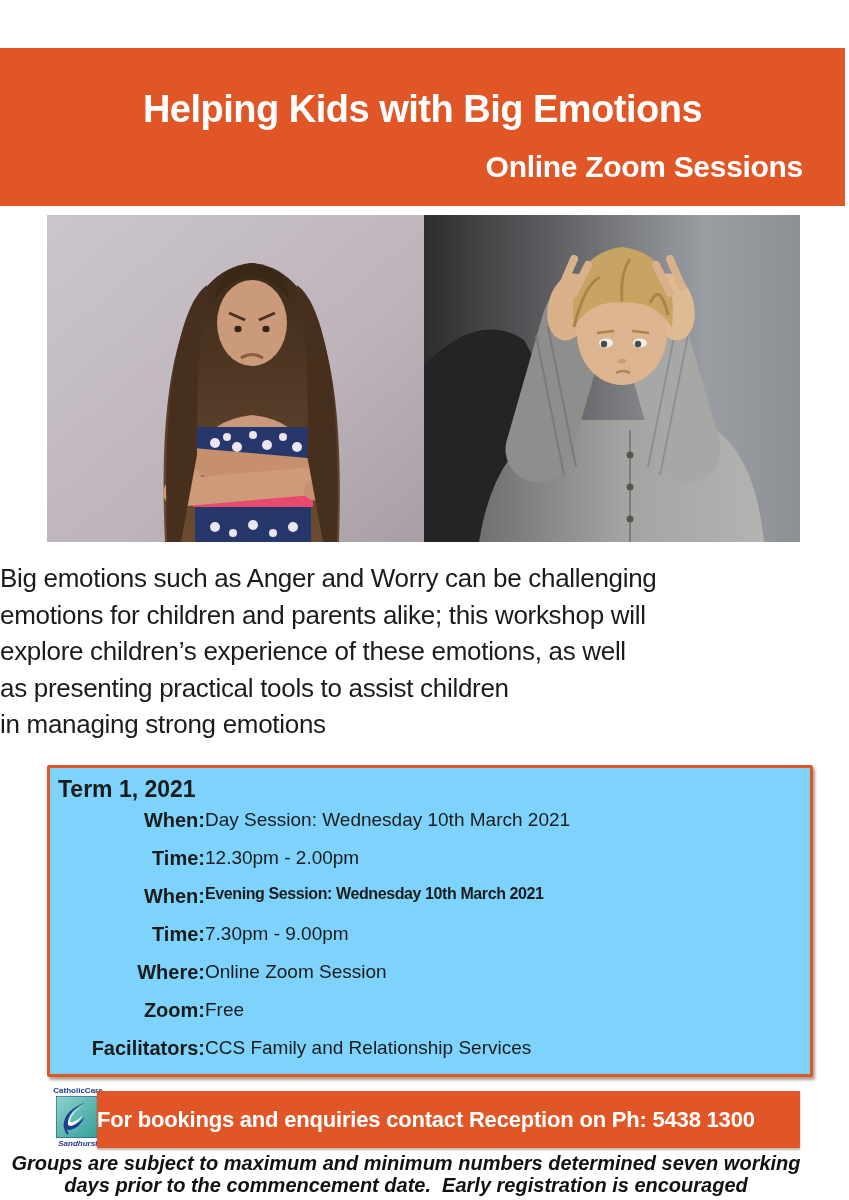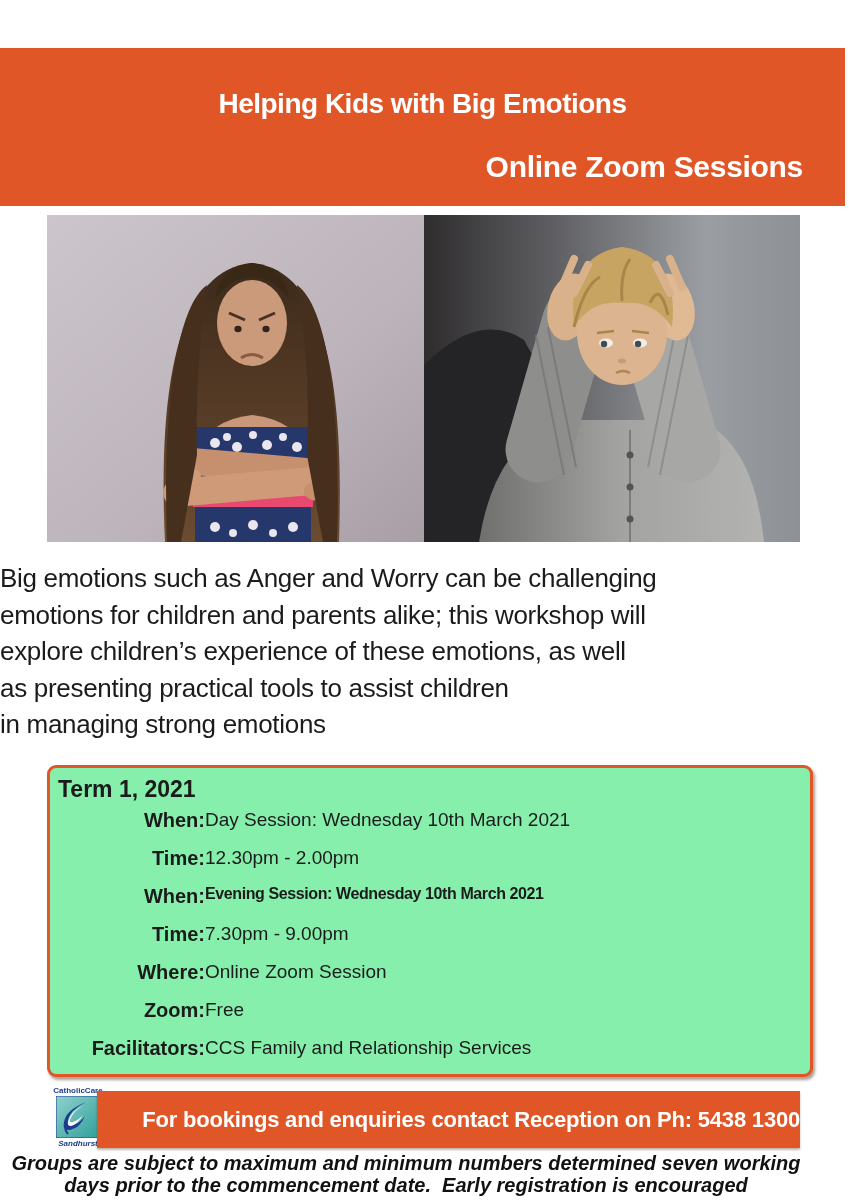--- a/index.html
+++ b/index.html
@@ -8,60 +8,60 @@
     background:#ffffff; overflow:hidden;
     font-family:"Liberation Sans", sans-serif; color:#1b1b1b;
   }
   
   .header-band {
     position:absolute; left:0; top:48px; width:845px; height:158px;
     background:#e05626;
   }
   .header-title {
     position:absolute; left:0; top:40px; width:100%;
-    text-align:center; color:#ffffff; font-size:28px; font-weight:bold;
+    text-align:center; color:#ffffff; font-size:38px; font-weight:bold;
     letter-spacing:-0.5px;
   }
   .header-subtitle {
     position:absolute; right:42px; top:102px;
     color:#ffffff; font-size:30px; font-weight:bold; letter-spacing:-0.3px;text-align:right;
   }
   
   .photo-row { position:absolute; left:47px; top:215px; width:753px; height:327px; display:flex; }
   .photo { display:block; height:327px; }
   
   .intro {
     position:absolute; left:0; top:560px; width:849px;
     font-size:26px; line-height:36.5px;
     letter-spacing:-0.3px; color:#1b1b1b;
   }
   
   .schedule-box {
     position:absolute; left:47px; top:765px; width:752px; height:300px;
-    border:3px solid #e05626; border-radius:9px; background:#86efac;
+    border:3px solid #e05626; border-radius:2px; background:#7dd3fc;
     box-shadow:2px 3px 3px rgba(80,40,20,0.45);
     padding:6px 0 0 8px; box-sizing:content-box;
   }
   .schedule-title { font-size:23px; font-weight:bold; margin:2px 0 6px 0; }
   .schedule-row { display:flex; align-items:flex-start; height:38px; }
   .schedule-label { width:147px; font-size:20px; font-weight:bold; flex:none;text-align:right; }
   .schedule-value { font-size:19px; }
   .schedule-row.condensed .schedule-value { font-size:16px; letter-spacing:-0.4px;font-weight:bold; }
   
   .logo {
     position:absolute; left:52px; top:1086px; width:52px;
     display:flex; flex-direction:column; align-items:center;
   }
   .logo-top { font-size:8px; font-weight:bold; color:#1d3c8f; white-space:nowrap; }
   .logo-square { width:44px; height:42px; margin-top:1px; display:block; }
   .logo-bottom { font-size:8px; font-weight:bold; font-style:italic; color:#1d3c8f; margin-top:1px; white-space:nowrap; }
   
   .contact-banner {
     position:absolute; left:97px; top:1091px; width:703px; height:57px;
-    background:#e05626; display:flex; align-items:center; justify-content:flex-end;
+    background:#e05626; display:flex; align-items:center; justify-content:flex-start;
     box-shadow:0 2px 2px rgba(80,40,20,0.35);
   }
   .contact-banner-text { color:#ffffff; font-size:22px; font-weight:bold; letter-spacing:-0.2px; }
   
   .footer {
     position:absolute; left:0; top:1152px; width:812px;
     text-align:center; font-size:20px; font-weight:bold; font-style:italic;
     line-height:22px; color:#111111;
   }
   .footer div { white-space:pre-wrap; }

